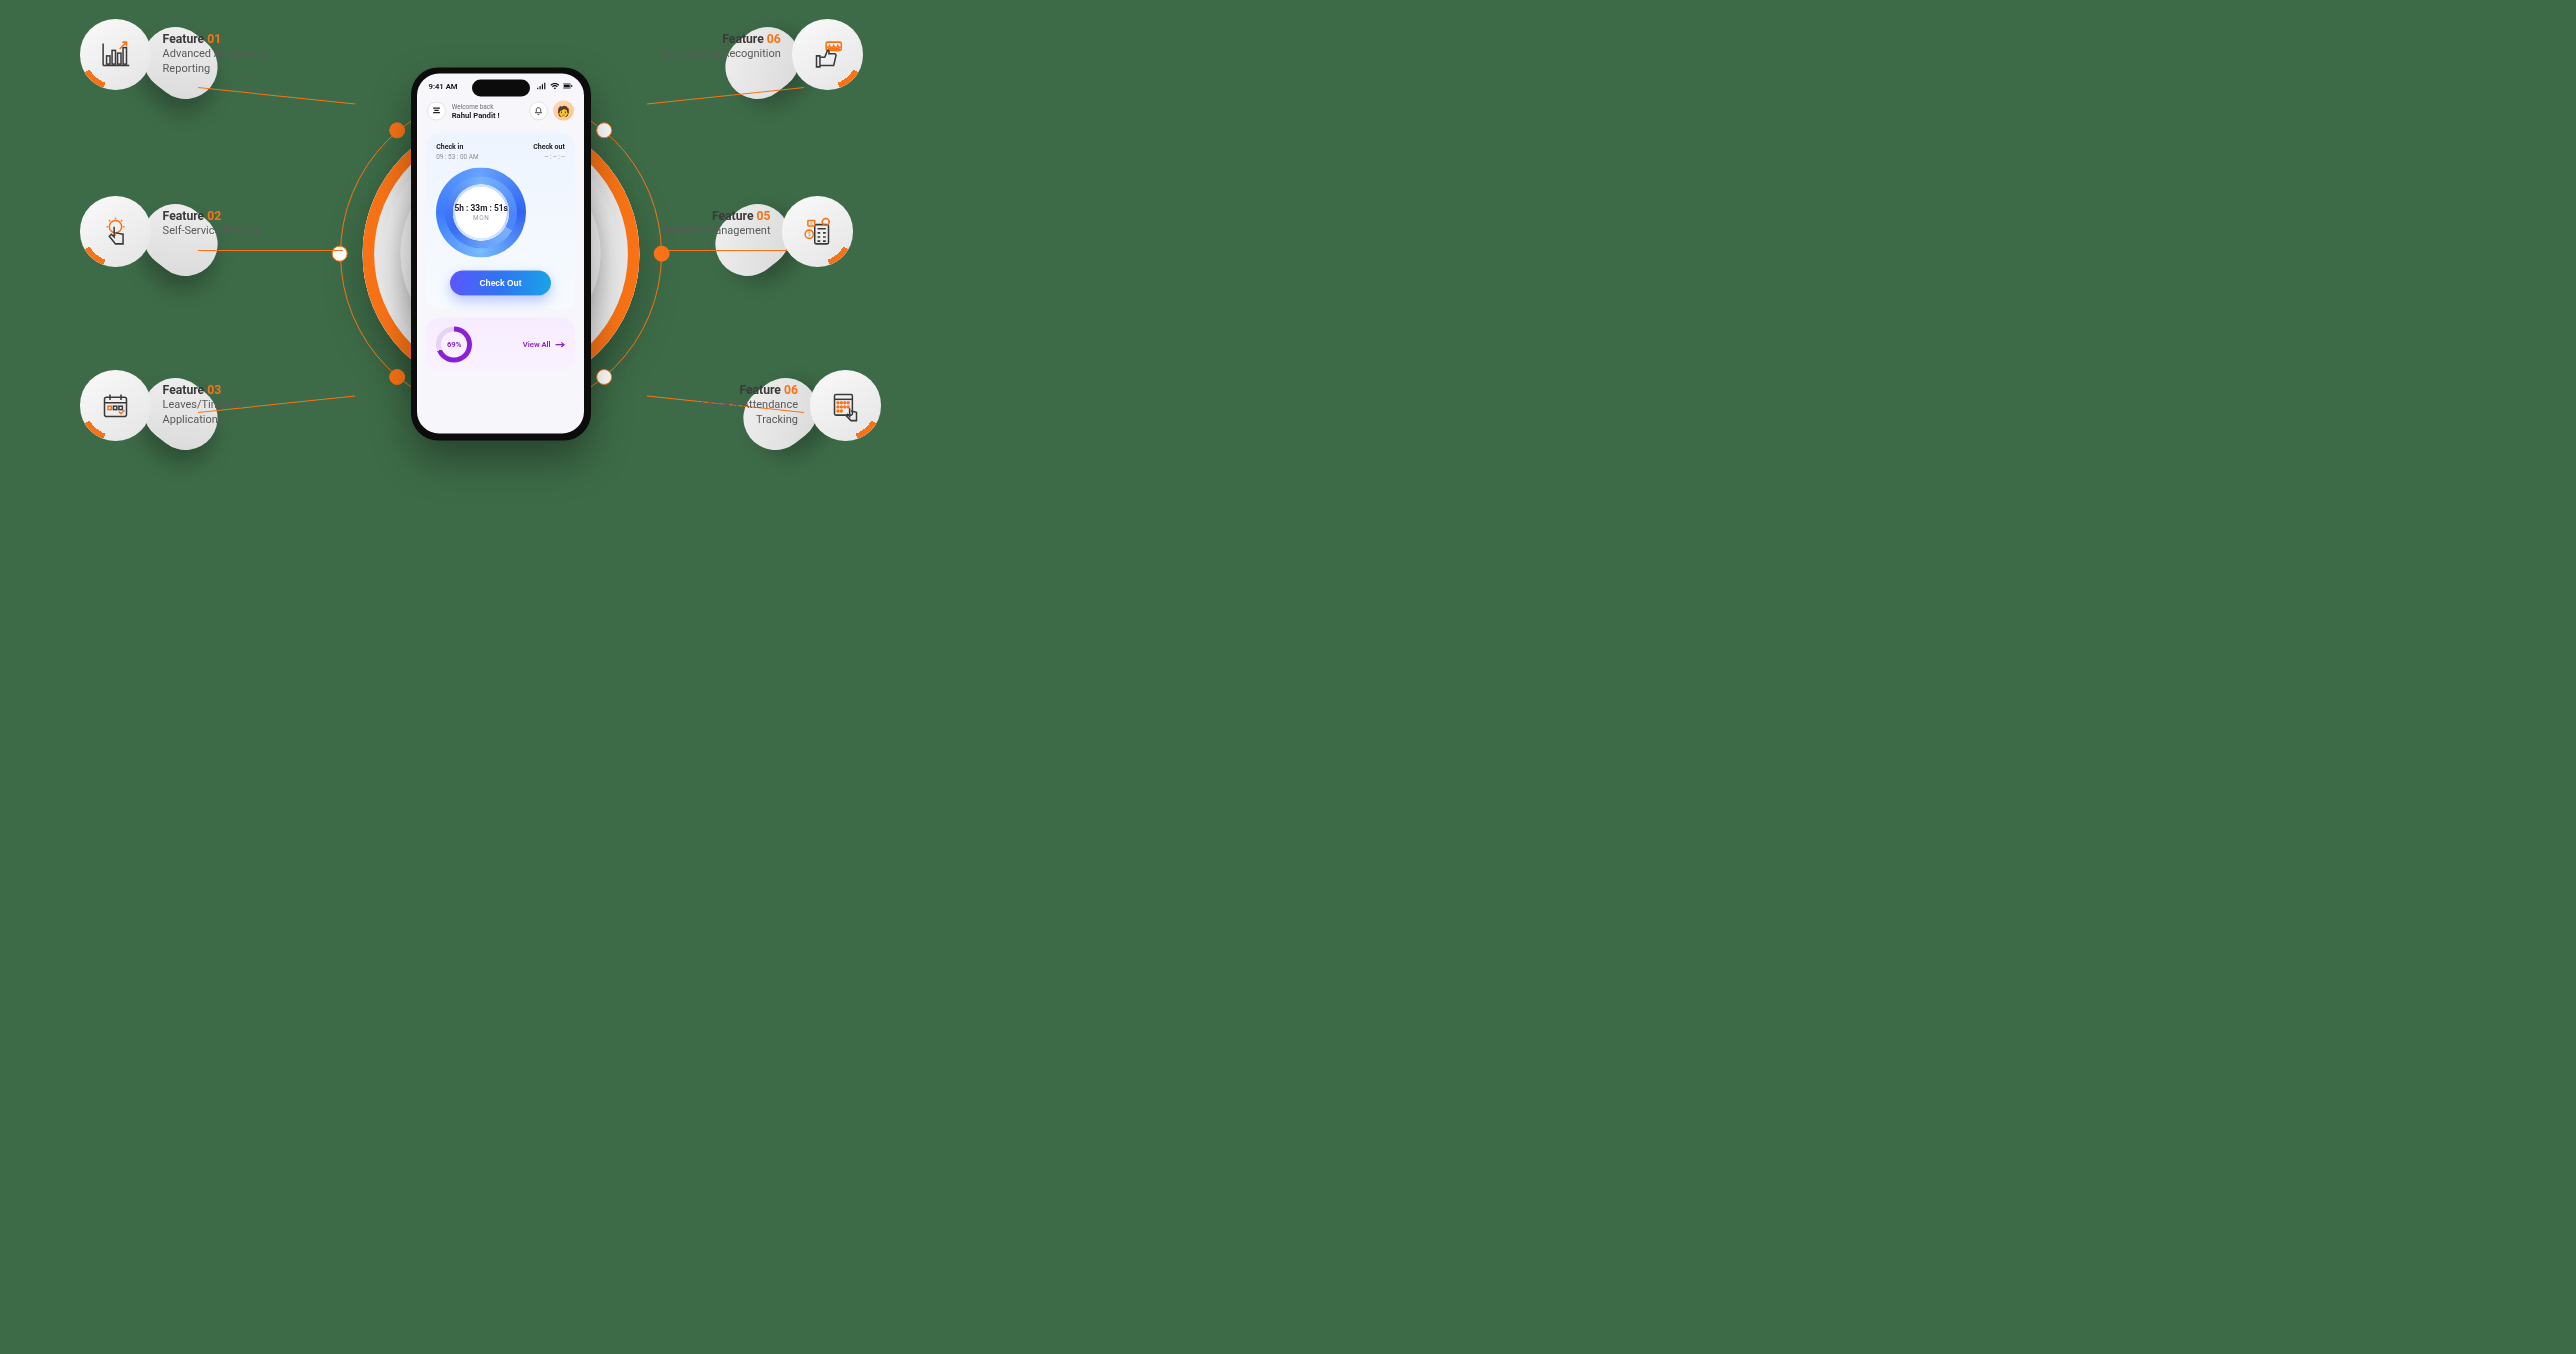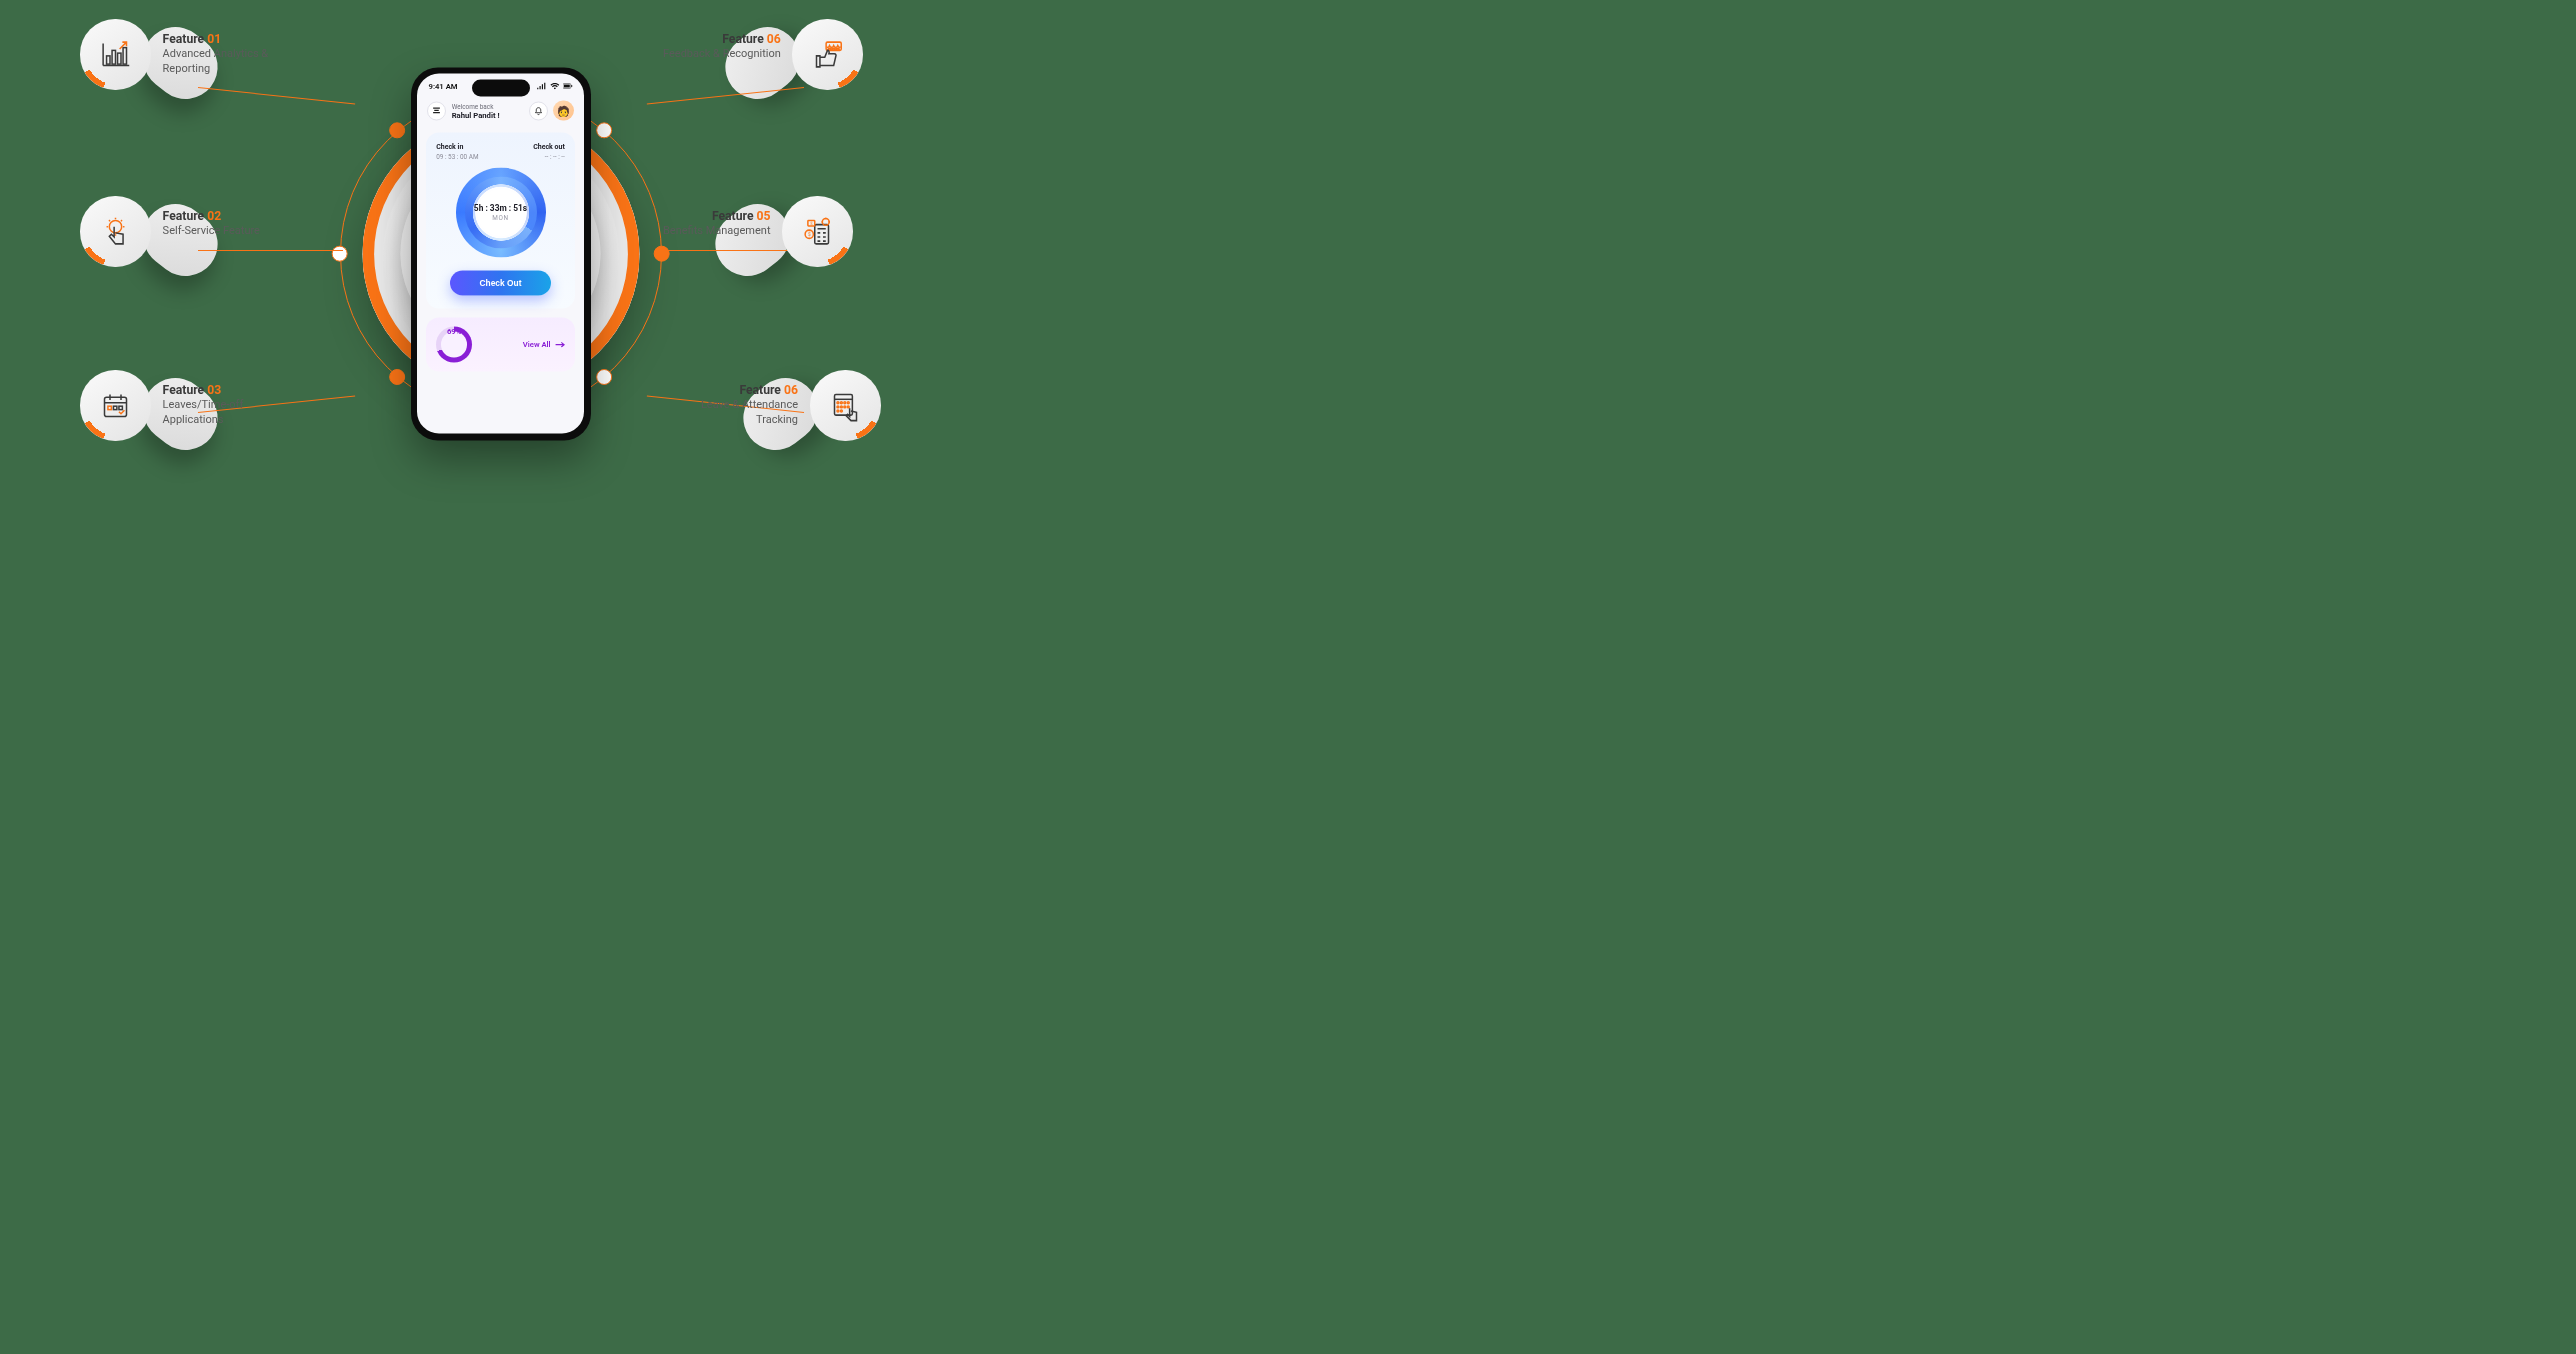--- a/index.html
+++ b/index.html
@@ -151,21 +151,21 @@
 
   .card{
     margin:5.2px 9px 0;border-radius:13px;padding:10.3px;
     background:linear-gradient(180deg,#eef4fe 0%,#f7fbff 100%);
   }
   .cio{display:flex;justify-content:space-between;font-size:7px;}
   .cio .col .lbl{font-weight:700;color:#1b1b24;}
   .cio .col .val{color:#8a8a96;margin-top:1.9px;font-size:6.4px;}
   .cio .col.right{text-align:right;}
 
-  .ring-wrap{display:flex;flex-direction:column;align-items:center;margin-top:6.4px;}
+  .ring-wrap{display:flex;flex-direction:column;align-items:flex-start;margin-top:6.4px;}
   .ring{
     width:90px;height:90px;border-radius:50%;
     background:
       radial-gradient(circle at center,#fff 40%,transparent 41%),
       conic-gradient(from 0deg,#6aa8ff,#2f62f0,#7ec2ff,#3a7bff,#6aa8ff);
     filter:blur(0.2px);
     position:relative;display:flex;align-items:center;justify-content:center;
     box-shadow:0 0 19.3px rgba(70,120,255,.25) inset;
   }
   .ring::before{
@@ -186,21 +186,21 @@
   }
 
   .card2{
     margin:9px 9px 0;border-radius:13px;padding:9px 10.3px;
     background:linear-gradient(180deg,#f6ecff,#fbf2ff);
     display:flex;align-items:center;justify-content:space-between;
   }
   .donut{
     width:36px;height:36px;border-radius:50%;
     background:conic-gradient(#8a1fd6 0 248deg, #e7d3f7 248deg 360deg);
-    display:flex;justify-content:center;position:relative;
+    display:flex;align-items:center;justify-content:center;position:relative;
   }
   .donut::before{content:"";position:absolute;inset:5.2px;border-radius:50%;background:#f9f1ff;}
   .donut span{position:relative;font-weight:700;color:#8a1fd6;font-size:7.7px;}
   .viewall{color:#8a1fd6;font-weight:600;font-size:7.7px;display:flex;align-items:center;gap:3.9px;}
   .viewall svg{width:10.3px;height:6.4px;stroke:#8a1fd6;fill:none;stroke-width:2;}
 
 </style>
 </head>
 <body>
 

